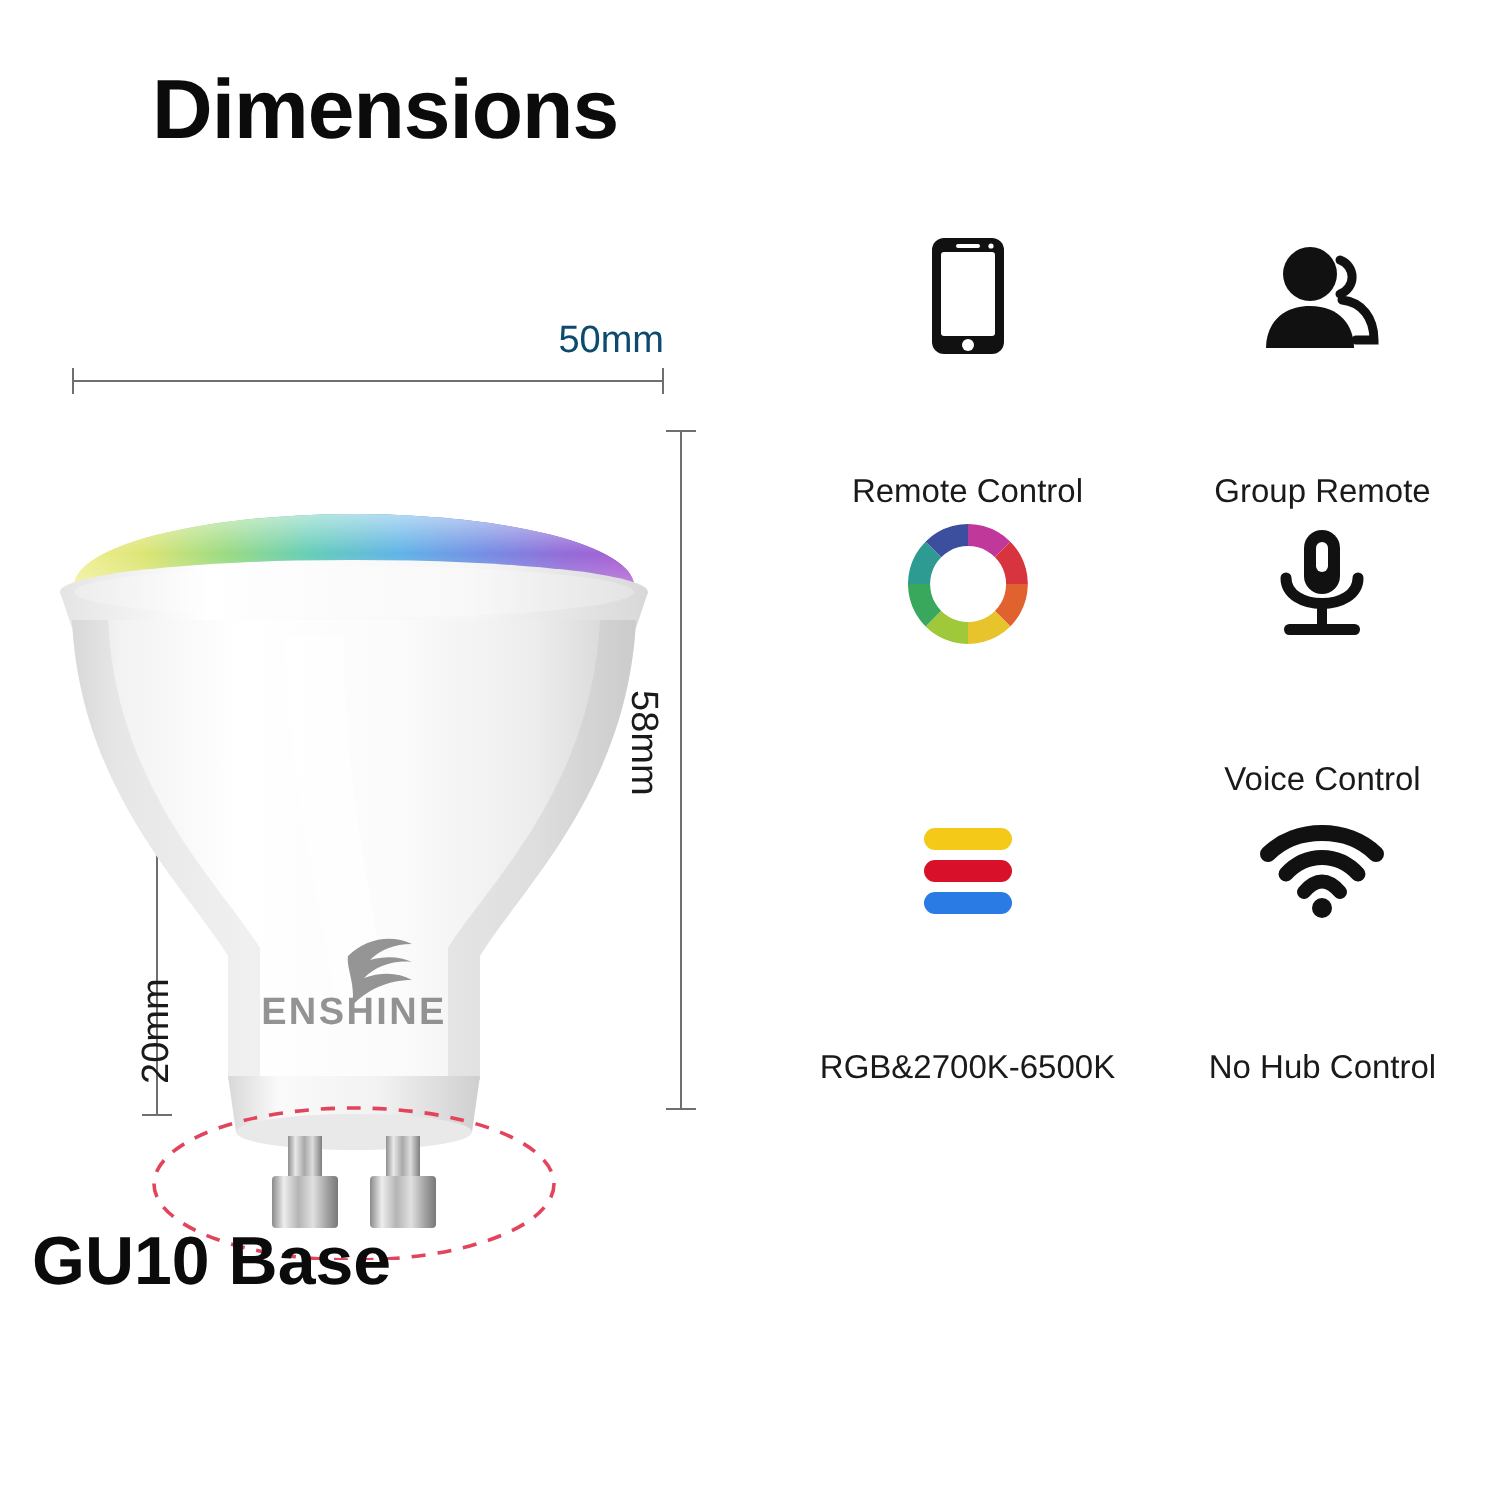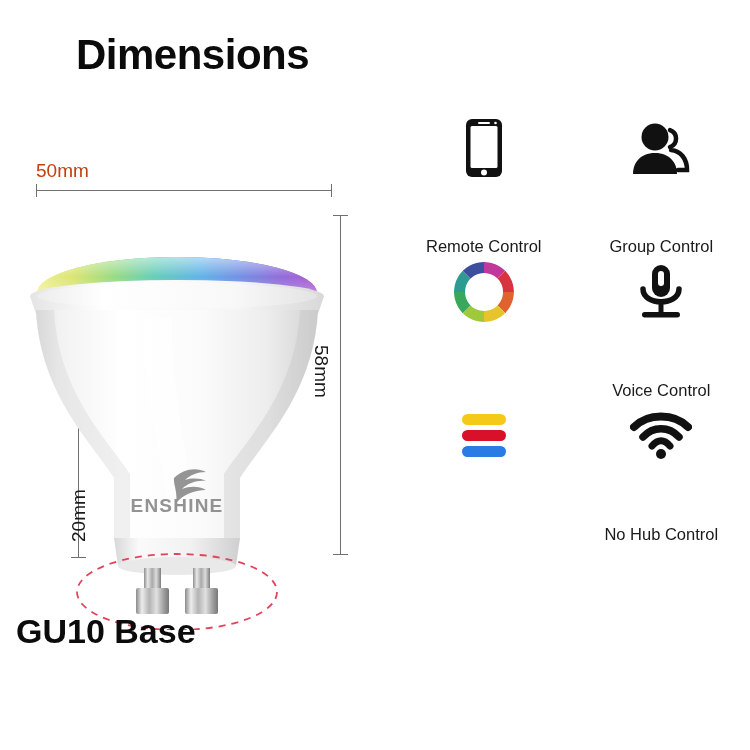--- a/index.html
+++ b/index.html
@@ -59,23 +59,23 @@
     height: 13px;
     background: #6f6f6f;
   }
   #dim-width::before { left: 0; }
   #dim-width::after { right: 0; }
   #dim-width-label {
     position: absolute;
     left: 36px;
     top: 30px;
     width: 296px;
-    text-align: left;
+    text-align: right;
     font-size: 19px;
-    color: #c2410c;
+    color: #0c4a6e;
   }
 
   
   #dim-height {
     position: absolute;
     left: 340px;
     top: 85px;
     width: 1px;
     height: 340px;
     background: #6f6f6f;
@@ -311,21 +311,21 @@
     </div>
 
     <div class="feature">
       <div class="feature-icon">
         <svg width="62" height="56" viewBox="0 0 62 56">
           <path d="M40 10 a9 9 0 0 1 0 17 M41 30 c10 1, 16 9, 16 20 h-9" fill="none" stroke="#111111" stroke-width="4.5" stroke-linecap="round"></path>
           <circle cx="25" cy="17" r="13.5" fill="#111111"></circle>
           <path d="M25 33 C 10 33, 3 43, 3 54 L 47 54 C 47 43, 40 33, 25 33 Z" fill="#111111"></path>
         </svg>
       </div>
-      <div class="feature-label">Group Control</div>
+      <div class="feature-label">Group Remote</div>
     </div>
 
 
     <div class="feature">
       <div class="feature-icon">
         <svg width="64" height="64" viewBox="0 0 64 64">
           <defs>
             <clipPath id="ringClip">
               <path d="M32 2 a30 30 0 1 1 -0.1 0 Z M32 13 a19 19 0 1 0 0.1 0 Z" clip-rule="evenodd"></path>
             </clipPath>
@@ -362,20 +362,21 @@
 
 
     <div class="feature">
       <div class="feature-icon">
         <svg width="48" height="50" viewBox="0 0 48 50">
           <rect x="2" y="3" width="44" height="11" rx="5.5" fill="#F5C918"></rect>
           <rect x="2" y="19" width="44" height="11" rx="5.5" fill="#D8102A"></rect>
           <rect x="2" y="35" width="44" height="11" rx="5.5" fill="#2B7BE4"></rect>
         </svg>
       </div>
+      <div class="feature-label">RGB&amp;2700K-6500K</div>
     </div>
 
     <div class="feature">
       <div class="feature-icon">
         <svg width="62" height="48" viewBox="0 0 62 48">
           <path d="M4 15 C 18 1, 44 1, 58 15" fill="none" stroke="#111111" stroke-width="8" stroke-linecap="round"></path>
           <path d="M13 25 C 23 14, 39 14, 49 25" fill="none" stroke="#111111" stroke-width="7.5" stroke-linecap="round"></path>
           <path d="M22 34 C 28 27, 34 27, 40 34" fill="none" stroke="#111111" stroke-width="7" stroke-linecap="round"></path>
           <circle cx="31" cy="42" r="5" fill="#111111"></circle>
         </svg>

